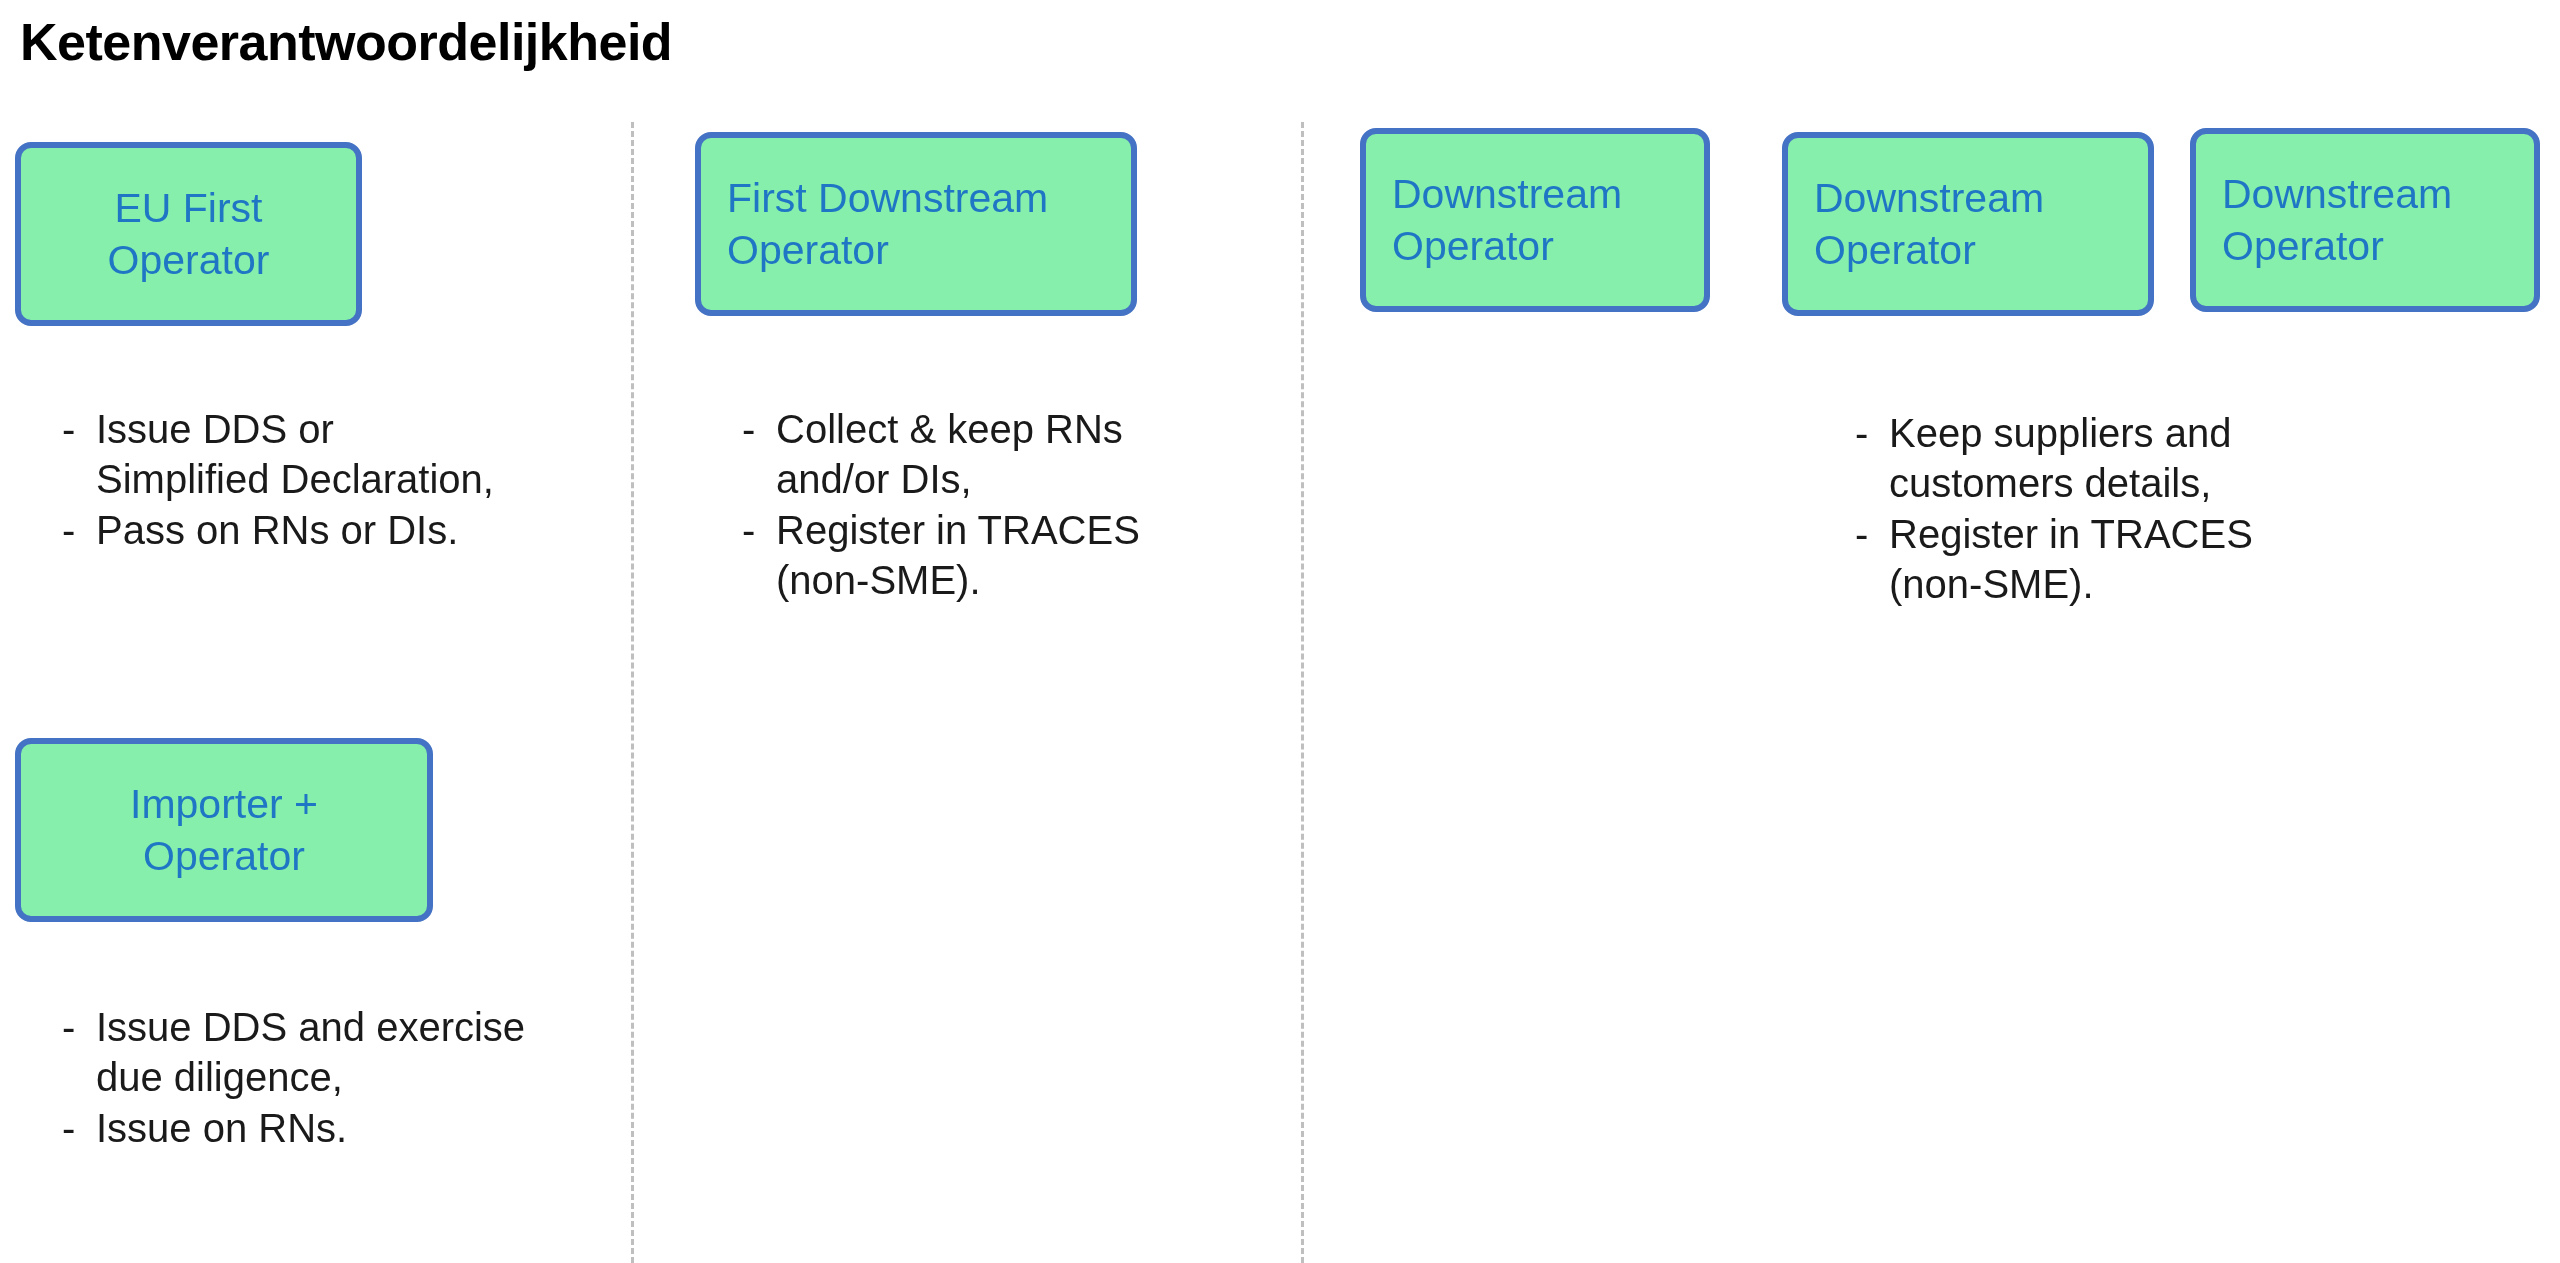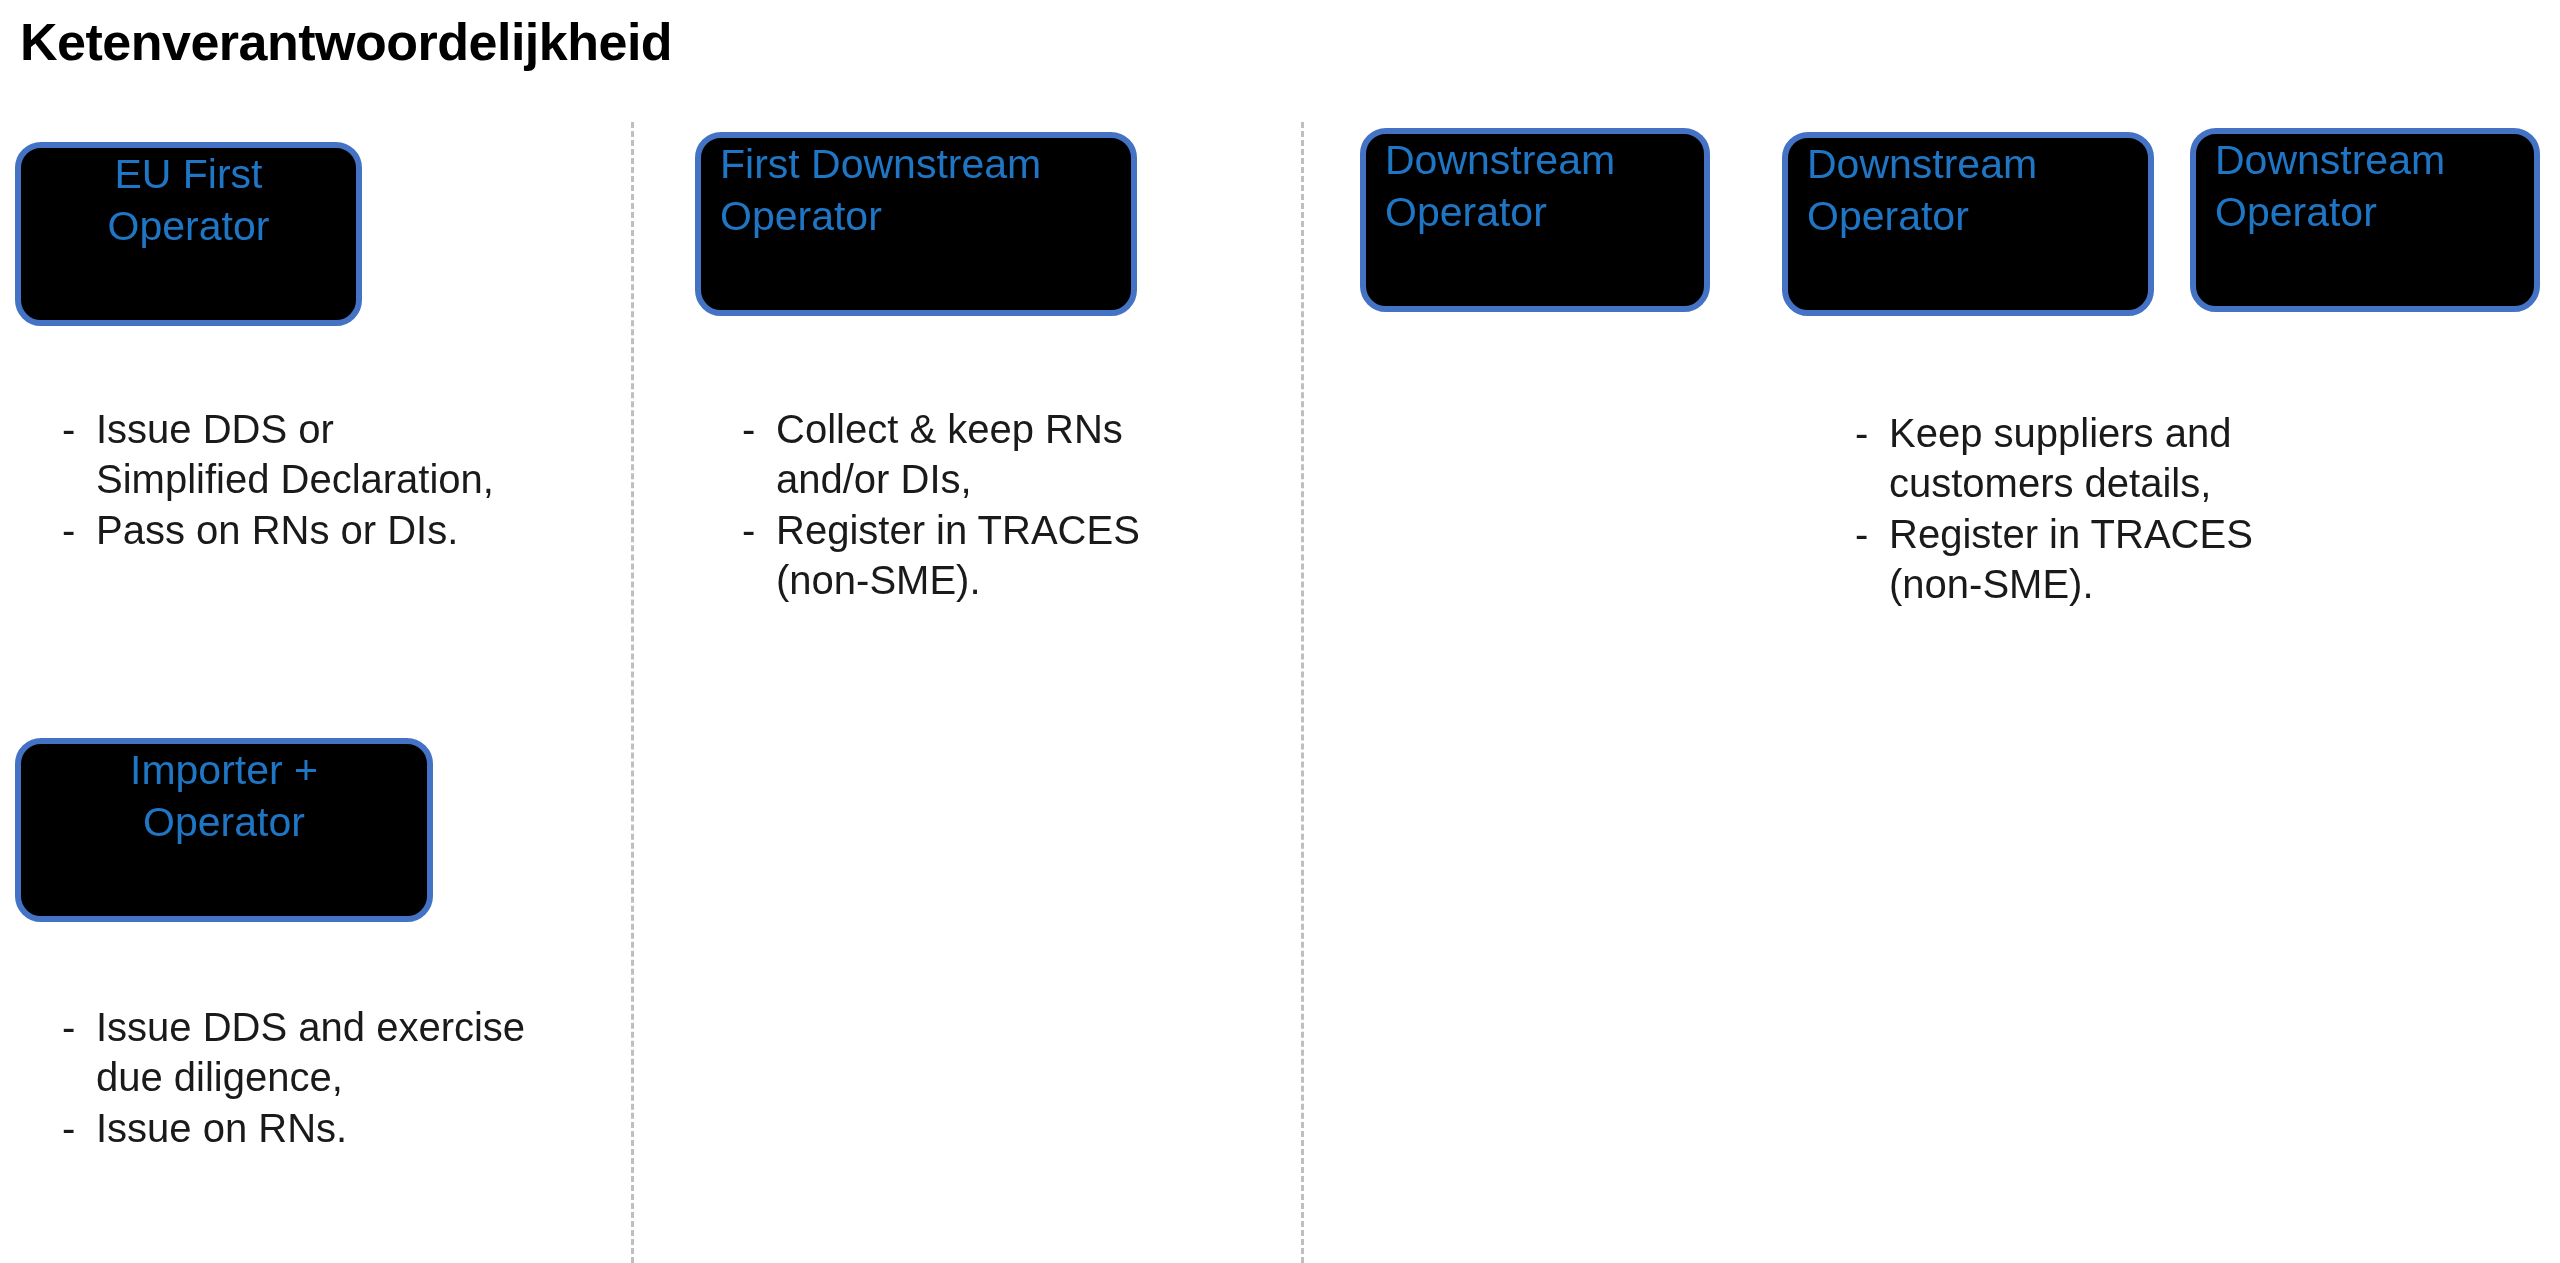--- a/index.html
+++ b/index.html
@@ -40,34 +40,35 @@
     border-left: 3px dashed #bfbfbf;
   }
   .divider.d1 { left: 631px; }
   .divider.d2 { left: 1301px; }
 
   
   .role-box {
     position: absolute;
     box-sizing: border-box;
     border: 6px solid #4472c4;
-    border-radius: 26px;
-    background: #000000;
+    border-radius: 16px;
+    background: #86efac;
     display: flex;
     flex-direction: column;
+    justify-content: center;
     color: #1f76c4;
     font-size: 41px;
     line-height: 1.28;
   }
   .role-box .box-line {
     display: block;
     white-space: nowrap;
   }
   .role-box.center { align-items: center; text-align: center; }
-  .role-box.left   { align-items: flex-start; text-align: left; padding-left: 19px; }
+  .role-box.left   { align-items: flex-start; text-align: left; padding-left: 26px; }
 
   
   .box-eu-first       { left: 15px;   top: 142px; width: 347px; height: 184px; }
   .box-importer       { left: 15px;   top: 738px; width: 418px; height: 184px; }
   .box-first-down     { left: 695px;  top: 132px; width: 442px; height: 184px; }
   .box-down-1         { left: 1360px; top: 128px; width: 350px; height: 184px; }
   .box-down-2         { left: 1782px; top: 132px; width: 372px; height: 184px; }
   .box-down-3         { left: 2190px; top: 128px; width: 350px; height: 184px; }
 
   

